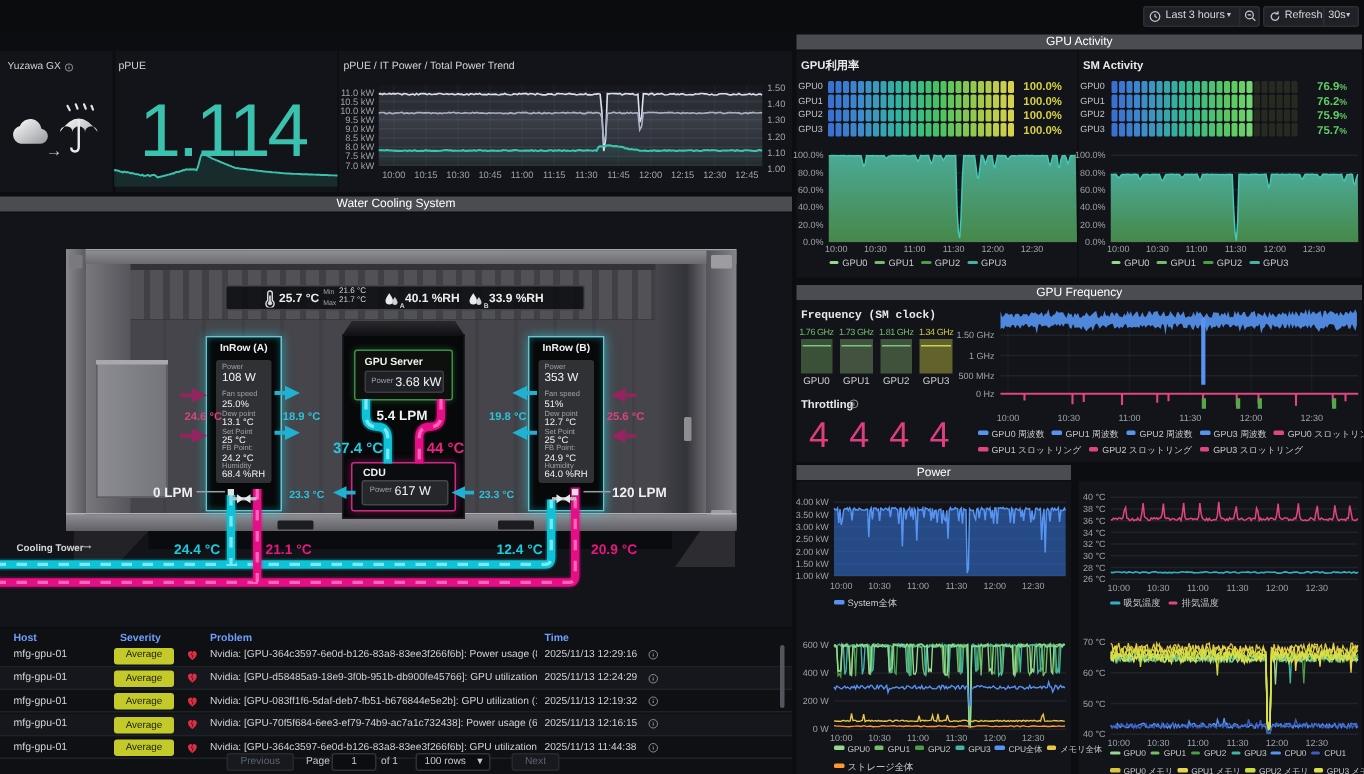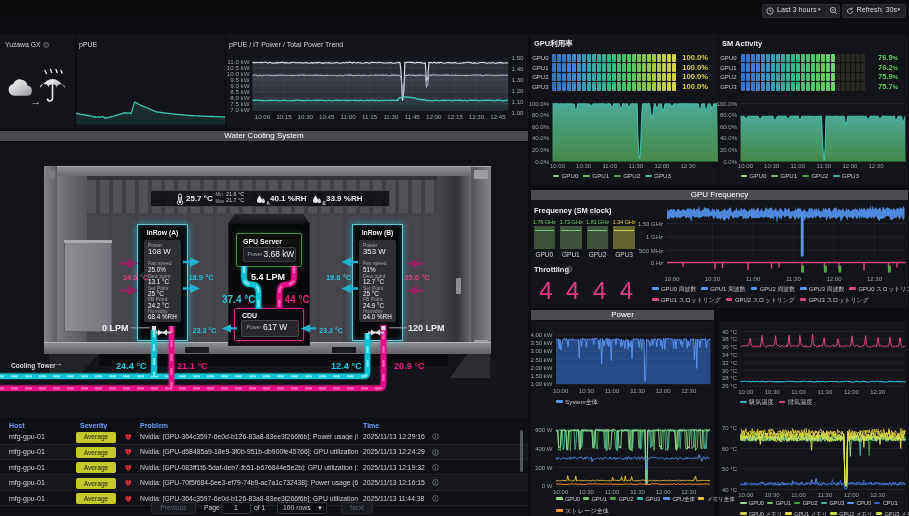--- a/index.html
+++ b/index.html
@@ -27,20 +27,21 @@
       <path d="M10.5 10.5L14 14M5 7h4" fill="none" stroke="#c7c8ca" stroke-width="1.5"></path>
     </svg>
     <div class="a" style="left:841.5px;top:3.5px;width:64.5px;height:14.0px;background:#1f2126;border:1px solid #2c2e33;border-radius:2px;"></div>
     <svg class="a" style="left:846px;top:6.5px" width="8" height="8" viewBox="0 0 16 16">
       <path d="M13 8a5 5 0 1 1-1.5-3.5M12 1v3.5H8.5" fill="none" stroke="#c7c8ca" stroke-width="1.7"></path>
     </svg>
     <div class="t" style="left:856.5px;top:6.4px;font-size:7.2px;color:#d8d9da;">Refresh</div>
     <div class="a" style="left:882.0px;top:4.5px;width:0.8px;height:12.0px;background:#2c2e33;"></div>
     <div class="t" style="left:885.5px;top:6.4px;font-size:7.2px;color:#d8d9da;">30s</div>
     <div class="t" style="left:896.5px;top:7.2px;font-size:4.6px;color:#c7c8ca;">▼</div>
+    <div class="hdr" style="left:531px;top:22.5px;width:377px">GPU Activity</div>
     <div class="hdr" style="left:0px;top:130.5px;width:528px">Water Cooling System</div>
     <div class="hdr" style="left:531px;top:189.5px;width:377px">GPU Frequency</div>
     <div class="hdr" style="left:531px;top:309.5px;width:183px">Power</div>
     <div class="panel" style="left:0px;top:34px;width:75px;height:94px"></div>
     <div class="panel" style="left:76.5px;top:34px;width:148px;height:94px"></div>
     <div class="panel" style="left:226px;top:34px;width:302px;height:94px"></div>
     <div class="panel" style="left:0px;top:142px;width:528px;height:276px"></div>
     <div class="panel" style="left:531px;top:34px;width:186.5px;height:151px"></div>
     <div class="panel" style="left:719px;top:34px;width:189px;height:151px"></div>
     <div class="panel" style="left:531px;top:200px;width:377px;height:108px"></div>
@@ -68,20 +69,21 @@
           <stop offset="1" stop-color="#b9bcc0"></stop>
         </linearGradient>
       </defs>
 <g stroke="#e4e6e8" stroke-width="1.4" stroke-linecap="round">
         <path d="M7 2.5l1.5 3M12.5 1.5l1.2 3M18 1.5l1.2 3M23 2.5l1 2.6"></path>
       </g>
 <path d="M2 20 Q14.5 2 27 20 A4.1 3.8 0 0 0 18.7 20 A4.1 3.8 0 0 0 10.4 20 A4.1 3.8 0 0 0 2 20 Z" fill="url(#ug)"></path>
 <path d="M14.5 12V30q0 3-2.6 3-2.4 0-2.4-2.6" fill="none" stroke="#e8eaec" stroke-width="1.6"></path>
     </svg>
     <div class="t" style="left:79.0px;top:41.0px;font-size:7.0px;color:#d3d4d6;font-weight:500;">pPUE</div>
+    <div class="t" style="left:148.5px;top:59.5px;font-size:50.0px;color:#3bc2ae;font-weight:500;transform:translateX(-50%);letter-spacing:-2px;">1.114</div>
     <svg class="a" style="left:0;top:0" width="530" height="130">
 <path d="M76,124.5 L76.0,113.6 L77.0,113.3 L78.0,113.7 L79.0,113.8 L80.0,114.4 L81.0,114.5 L82.0,114.9 L83.0,114.4 L84.0,114.9 L85.0,114.7 L86.0,115.1 L87.0,115.5 L88.0,115.3 L89.0,115.6 L90.0,116.1 L91.0,116.2 L92.0,116.2 L93.0,116.6 L94.0,117.0 L95.0,116.5 L96.0,117.3 L97.0,117.2 L98.0,116.8 L99.0,116.7 L100.0,117.5 L101.0,116.8 L102.0,116.6 L103.0,116.6 L104.0,117.3 L105.0,118.3 L106.0,118.0 L107.0,117.8 L108.0,117.5 L109.0,117.3 L110.0,117.0 L111.0,116.8 L112.0,116.4 L113.0,116.3 L114.0,116.0 L115.0,115.5 L116.0,115.7 L117.0,114.8 L118.0,114.7 L119.0,114.7 L120.0,114.2 L121.0,114.1 L122.0,113.4 L123.0,113.5 L124.0,112.8 L125.0,113.0 L126.0,113.0 L127.0,112.8 L128.0,113.0 L129.0,112.8 L130.0,113.0 L131.0,113.5 L132.0,111.1 L133.0,107.4 L134.0,103.7 L135.0,102.1 L136.0,102.6 L137.0,103.2 L138.0,103.7 L139.0,104.3 L140.0,104.8 L141.0,105.4 L142.0,105.9 L143.0,106.3 L144.0,106.7 L145.0,107.1 L146.0,107.5 L147.0,108.0 L148.0,108.4 L149.0,108.8 L150.0,109.2 L151.0,109.6 L152.0,110.0 L153.0,110.4 L154.0,110.8 L155.0,111.2 L156.0,111.6 L157.0,112.0 L158.0,112.1 L159.0,112.2 L160.0,112.4 L161.0,112.5 L162.0,112.6 L163.0,112.7 L164.0,112.8 L165.0,113.0 L166.0,113.1 L167.0,113.2 L168.0,113.3 L169.0,113.4 L170.0,113.6 L171.0,113.7 L172.0,113.8 L173.0,113.9 L174.0,114.0 L175.0,114.2 L176.0,114.3 L177.0,114.4 L178.0,114.5 L179.0,114.6 L180.0,114.7 L181.0,114.8 L182.0,114.9 L183.0,114.9 L184.0,115.0 L185.0,115.1 L186.0,115.2 L187.0,115.3 L188.0,115.4 L189.0,115.5 L190.0,115.6 L191.0,115.7 L192.0,115.7 L193.0,115.7 L194.0,115.8 L195.0,115.8 L196.0,115.9 L197.0,115.9 L198.0,115.9 L199.0,116.0 L200.0,116.0 L201.0,116.1 L202.0,116.1 L203.0,116.1 L204.0,116.2 L205.0,116.2 L206.0,116.3 L207.0,116.3 L208.0,116.3 L209.0,116.4 L210.0,116.4 L211.0,116.5 L212.0,116.5 L213.0,116.5 L214.0,116.6 L215.0,116.6 L216.0,116.7 L217.0,116.7 L218.0,116.7 L219.0,116.8 L220.0,116.8 L221.0,116.9 L222.0,116.9 L223.0,116.9 L224.0,117.0 L225.0,117.0 L225,124.5 Z" fill="rgba(59,194,174,0.14)"></path>
       <path d="M76.0,113.6 L77.0,113.3 L78.0,113.7 L79.0,113.8 L80.0,114.4 L81.0,114.5 L82.0,114.9 L83.0,114.4 L84.0,114.9 L85.0,114.7 L86.0,115.1 L87.0,115.5 L88.0,115.3 L89.0,115.6 L90.0,116.1 L91.0,116.2 L92.0,116.2 L93.0,116.6 L94.0,117.0 L95.0,116.5 L96.0,117.3 L97.0,117.2 L98.0,116.8 L99.0,116.7 L100.0,117.5 L101.0,116.8 L102.0,116.6 L103.0,116.6 L104.0,117.3 L105.0,118.3 L106.0,118.0 L107.0,117.8 L108.0,117.5 L109.0,117.3 L110.0,117.0 L111.0,116.8 L112.0,116.4 L113.0,116.3 L114.0,116.0 L115.0,115.5 L116.0,115.7 L117.0,114.8 L118.0,114.7 L119.0,114.7 L120.0,114.2 L121.0,114.1 L122.0,113.4 L123.0,113.5 L124.0,112.8 L125.0,113.0 L126.0,113.0 L127.0,112.8 L128.0,113.0 L129.0,112.8 L130.0,113.0 L131.0,113.5 L132.0,111.1 L133.0,107.4 L134.0,103.7 L135.0,102.1 L136.0,102.6 L137.0,103.2 L138.0,103.7 L139.0,104.3 L140.0,104.8 L141.0,105.4 L142.0,105.9 L143.0,106.3 L144.0,106.7 L145.0,107.1 L146.0,107.5 L147.0,108.0 L148.0,108.4 L149.0,108.8 L150.0,109.2 L151.0,109.6 L152.0,110.0 L153.0,110.4 L154.0,110.8 L155.0,111.2 L156.0,111.6 L157.0,112.0 L158.0,112.1 L159.0,112.2 L160.0,112.4 L161.0,112.5 L162.0,112.6 L163.0,112.7 L164.0,112.8 L165.0,113.0 L166.0,113.1 L167.0,113.2 L168.0,113.3 L169.0,113.4 L170.0,113.6 L171.0,113.7 L172.0,113.8 L173.0,113.9 L174.0,114.0 L175.0,114.2 L176.0,114.3 L177.0,114.4 L178.0,114.5 L179.0,114.6 L180.0,114.7 L181.0,114.8 L182.0,114.9 L183.0,114.9 L184.0,115.0 L185.0,115.1 L186.0,115.2 L187.0,115.3 L188.0,115.4 L189.0,115.5 L190.0,115.6 L191.0,115.7 L192.0,115.7 L193.0,115.7 L194.0,115.8 L195.0,115.8 L196.0,115.9 L197.0,115.9 L198.0,115.9 L199.0,116.0 L200.0,116.0 L201.0,116.1 L202.0,116.1 L203.0,116.1 L204.0,116.2 L205.0,116.2 L206.0,116.3 L207.0,116.3 L208.0,116.3 L209.0,116.4 L210.0,116.4 L211.0,116.5 L212.0,116.5 L213.0,116.5 L214.0,116.6 L215.0,116.6 L216.0,116.7 L217.0,116.7 L218.0,116.7 L219.0,116.8 L220.0,116.8 L221.0,116.9 L222.0,116.9 L223.0,116.9 L224.0,117.0 L225.0,117.0" fill="none" stroke="#3bc2ae" stroke-width="1.3"></path>
     </svg>
     <div class="t" style="left:229.0px;top:41.0px;font-size:7.0px;color:#d3d4d6;font-weight:500;">pPUE / IT Power / Total Power Trend</div>
     <svg class="a" style="left:0;top:0" width="530" height="130">
       <rect x="252.5" y="57.0" width="256.0" height="53.5" fill="#16181d"></rect>
       <line x1="252.5" y1="61.5" x2="508.5" y2="61.5" stroke="rgba(210,220,240,0.07)"></line>
       <text x="249.5" y="63.7" fill="#9da2a8" font-size="6.2" text-anchor="end">11.0 kW</text>
       <line x1="252.5" y1="67.6" x2="508.5" y2="67.6" stroke="rgba(210,220,240,0.07)"></line>
@@ -420,21 +422,21 @@
         <linearGradient id="ug102" x1="0" y1="0" x2="0" y2="1">
           <stop offset="0" stop-color="rgba(79,182,160,0.92)"></stop>
           <stop offset="1" stop-color="rgba(76,148,78,0.9)"></stop>
         </linearGradient>
       </defs>
       <path d="M740.5,161.4 L740.5,116.4 L741.4,116.3 L742.3,116.4 L743.2,116.2 L744.1,116.3 L745.0,117.6 L745.9,118.5 L746.8,117.8 L747.7,116.5 L748.6,116.3 L749.5,116.3 L750.4,116.3 L751.3,116.2 L752.2,116.2 L753.1,116.4 L754.0,116.4 L754.9,116.5 L755.8,116.2 L756.7,116.2 L757.6,116.3 L758.5,116.3 L759.4,118.9 L760.3,119.4 L761.2,117.7 L762.1,116.4 L763.0,116.3 L763.9,116.3 L764.8,116.2 L765.7,116.4 L766.6,116.5 L767.5,116.4 L768.4,116.2 L769.3,116.3 L770.2,116.2 L771.1,116.3 L772.0,116.3 L772.9,116.2 L773.8,118.7 L774.7,120.5 L775.6,120.0 L776.5,117.6 L777.4,116.3 L778.3,116.3 L779.2,116.3 L780.1,116.2 L781.0,116.2 L781.9,116.2 L782.8,116.3 L783.7,116.3 L784.6,116.1 L785.5,116.3 L786.4,116.3 L787.3,117.9 L788.2,118.4 L789.1,117.4 L790.0,116.2 L790.9,116.3 L791.8,116.2 L792.7,116.3 L793.6,116.3 L794.5,116.1 L795.4,116.3 L796.3,116.3 L797.2,116.1 L798.1,116.1 L799.0,118.5 L799.9,120.2 L800.8,119.0 L801.7,116.2 L802.6,116.4 L803.5,116.4 L804.4,116.2 L805.3,116.1 L806.2,116.4 L807.1,116.3 L808.0,116.2 L808.9,116.4 L809.8,116.3 L810.7,116.4 L811.6,116.3 L812.5,116.4 L813.4,116.5 L814.3,116.4 L815.2,116.4 L816.1,116.5 L817.0,116.4 L817.9,116.3 L818.8,116.4 L819.7,116.2 L820.6,116.3 L821.5,116.4 L822.4,138.7 L823.3,154.4 L824.2,160.4 L825.1,148.6 L826.0,116.3 L826.9,116.2 L827.8,116.2 L828.7,116.3 L829.6,116.2 L830.5,116.3 L831.4,116.4 L832.3,116.5 L833.2,116.4 L834.1,116.2 L835.0,116.4 L835.9,116.2 L836.8,116.1 L837.7,116.2 L838.6,116.3 L839.5,116.5 L840.4,116.4 L841.3,116.4 L842.2,116.3 L843.1,116.2 L844.0,116.2 L844.9,120.9 L845.8,124.9 L846.7,123.0 L847.6,116.3 L848.5,116.2 L849.4,116.4 L850.3,116.2 L851.2,116.2 L852.1,116.2 L853.0,116.5 L853.9,116.4 L854.8,116.1 L855.7,116.4 L856.6,116.3 L857.5,116.3 L858.4,116.3 L859.3,116.2 L860.2,116.1 L861.1,116.4 L862.0,116.4 L862.9,116.2 L863.8,116.3 L864.7,116.4 L865.6,116.4 L866.5,116.5 L867.4,118.9 L868.3,119.4 L869.2,117.7 L870.1,116.2 L871.0,116.3 L871.9,116.1 L872.8,116.5 L873.7,116.2 L874.6,116.2 L875.5,116.1 L876.4,116.5 L877.3,116.3 L878.2,116.3 L879.1,117.7 L880.0,118.6 L880.9,117.7 L881.8,116.2 L882.7,116.2 L883.6,116.2 L884.5,116.1 L885.4,116.3 L886.3,116.5 L887.2,116.2 L888.1,116.5 L889.0,116.2 L889.9,116.3 L890.8,116.4 L891.7,116.4 L892.6,116.5 L893.5,116.4 L894.4,116.1 L895.3,119.6 L896.2,120.6 L897.1,118.6 L898.0,116.4 L898.9,116.3 L899.8,116.4 L900.7,116.1 L901.6,116.4 L902.5,122.4 L903.4,122.7 L904.3,118.5 L905.2,116.2 L905.5,161.4 Z" fill="url(#ug102)"></path>
       <path d="M740.5,116.4 L741.4,116.3 L742.3,116.4 L743.2,116.2 L744.1,116.3 L745.0,117.6 L745.9,118.5 L746.8,117.8 L747.7,116.5 L748.6,116.3 L749.5,116.3 L750.4,116.3 L751.3,116.2 L752.2,116.2 L753.1,116.4 L754.0,116.4 L754.9,116.5 L755.8,116.2 L756.7,116.2 L757.6,116.3 L758.5,116.3 L759.4,118.9 L760.3,119.4 L761.2,117.7 L762.1,116.4 L763.0,116.3 L763.9,116.3 L764.8,116.2 L765.7,116.4 L766.6,116.5 L767.5,116.4 L768.4,116.2 L769.3,116.3 L770.2,116.2 L771.1,116.3 L772.0,116.3 L772.9,116.2 L773.8,118.7 L774.7,120.5 L775.6,120.0 L776.5,117.6 L777.4,116.3 L778.3,116.3 L779.2,116.3 L780.1,116.2 L781.0,116.2 L781.9,116.2 L782.8,116.3 L783.7,116.3 L784.6,116.1 L785.5,116.3 L786.4,116.3 L787.3,117.9 L788.2,118.4 L789.1,117.4 L790.0,116.2 L790.9,116.3 L791.8,116.2 L792.7,116.3 L793.6,116.3 L794.5,116.1 L795.4,116.3 L796.3,116.3 L797.2,116.1 L798.1,116.1 L799.0,118.5 L799.9,120.2 L800.8,119.0 L801.7,116.2 L802.6,116.4 L803.5,116.4 L804.4,116.2 L805.3,116.1 L806.2,116.4 L807.1,116.3 L808.0,116.2 L808.9,116.4 L809.8,116.3 L810.7,116.4 L811.6,116.3 L812.5,116.4 L813.4,116.5 L814.3,116.4 L815.2,116.4 L816.1,116.5 L817.0,116.4 L817.9,116.3 L818.8,116.4 L819.7,116.2 L820.6,116.3 L821.5,116.4 L822.4,138.7 L823.3,154.4 L824.2,160.4 L825.1,148.6 L826.0,116.3 L826.9,116.2 L827.8,116.2 L828.7,116.3 L829.6,116.2 L830.5,116.3 L831.4,116.4 L832.3,116.5 L833.2,116.4 L834.1,116.2 L835.0,116.4 L835.9,116.2 L836.8,116.1 L837.7,116.2 L838.6,116.3 L839.5,116.5 L840.4,116.4 L841.3,116.4 L842.2,116.3 L843.1,116.2 L844.0,116.2 L844.9,120.9 L845.8,124.9 L846.7,123.0 L847.6,116.3 L848.5,116.2 L849.4,116.4 L850.3,116.2 L851.2,116.2 L852.1,116.2 L853.0,116.5 L853.9,116.4 L854.8,116.1 L855.7,116.4 L856.6,116.3 L857.5,116.3 L858.4,116.3 L859.3,116.2 L860.2,116.1 L861.1,116.4 L862.0,116.4 L862.9,116.2 L863.8,116.3 L864.7,116.4 L865.6,116.4 L866.5,116.5 L867.4,118.9 L868.3,119.4 L869.2,117.7 L870.1,116.2 L871.0,116.3 L871.9,116.1 L872.8,116.5 L873.7,116.2 L874.6,116.2 L875.5,116.1 L876.4,116.5 L877.3,116.3 L878.2,116.3 L879.1,117.7 L880.0,118.6 L880.9,117.7 L881.8,116.2 L882.7,116.2 L883.6,116.2 L884.5,116.1 L885.4,116.3 L886.3,116.5 L887.2,116.2 L888.1,116.5 L889.0,116.2 L889.9,116.3 L890.8,116.4 L891.7,116.4 L892.6,116.5 L893.5,116.4 L894.4,116.1 L895.3,119.6 L896.2,120.6 L897.1,118.6 L898.0,116.4 L898.9,116.3 L899.8,116.4 L900.7,116.1 L901.6,116.4 L902.5,122.4 L903.4,122.7 L904.3,118.5 L905.2,116.2" fill="none" stroke="#43c8b4" stroke-width="1"></path>
     </svg>
     <div class="leg" style="left:552.5px;top:172px"><span class="dash" style="background:#96d98d"></span><span class="lbl">GPU0</span><span class="dash" style="background:#73bf69"></span><span class="lbl">GPU1</span><span class="dash" style="background:#4a9e46"></span><span class="lbl">GPU2</span><span class="dash" style="background:#41b5a5"></span><span class="lbl">GPU3</span></div>
     <div class="leg" style="left:740.5px;top:172px"><span class="dash" style="background:#96d98d"></span><span class="lbl">GPU0</span><span class="dash" style="background:#73bf69"></span><span class="lbl">GPU1</span><span class="dash" style="background:#4a9e46"></span><span class="lbl">GPU2</span><span class="dash" style="background:#41b5a5"></span><span class="lbl">GPU3</span></div>
-    <div class="t" style="left:534.0px;top:206.5px;font-size:7.5px;color:#e8e9ea;font-weight:700;">Frequency (SM clock)</div>
+    <div class="t" style="left:534.0px;top:206.5px;font-size:7.5px;color:#e8e9ea;font-weight:700;font-family:Liberation Mono, monospace;">Frequency (SM clock)</div>
     <div class="t" style="left:544.3px;top:219.0px;font-size:6.0px;color:#6cbf69;font-weight:500;transform:translateX(-50%);letter-spacing:-0.3px;">1.76 GHz</div>
     <div class="a" style="left:533.5px;top:226.0px;width:21.6px;height:22.5px;background:#3a5138;"></div>
     <div class="a" style="left:534.5px;top:229.5px;width:19.6px;height:1.3px;background:#76c87a;"></div>
     <div class="t" style="left:544.3px;top:250.5px;font-size:6.5px;color:#d0d1d3;transform:translateX(-50%);">GPU0</div>
     <div class="t" style="left:570.9px;top:219.0px;font-size:6.0px;color:#6cbf69;font-weight:500;transform:translateX(-50%);letter-spacing:-0.3px;">1.73 GHz</div>
     <div class="a" style="left:560.1px;top:226.0px;width:21.6px;height:22.5px;background:#43523e;"></div>
     <div class="a" style="left:561.1px;top:229.5px;width:19.6px;height:1.3px;background:#76c87a;"></div>
     <div class="t" style="left:570.9px;top:250.5px;font-size:6.5px;color:#d0d1d3;transform:translateX(-50%);">GPU1</div>
     <div class="t" style="left:597.5px;top:219.0px;font-size:6.0px;color:#6cbf69;font-weight:500;transform:translateX(-50%);letter-spacing:-0.3px;">1.81 GHz</div>
     <div class="a" style="left:586.7px;top:226.0px;width:21.6px;height:22.5px;background:#40523b;"></div>

